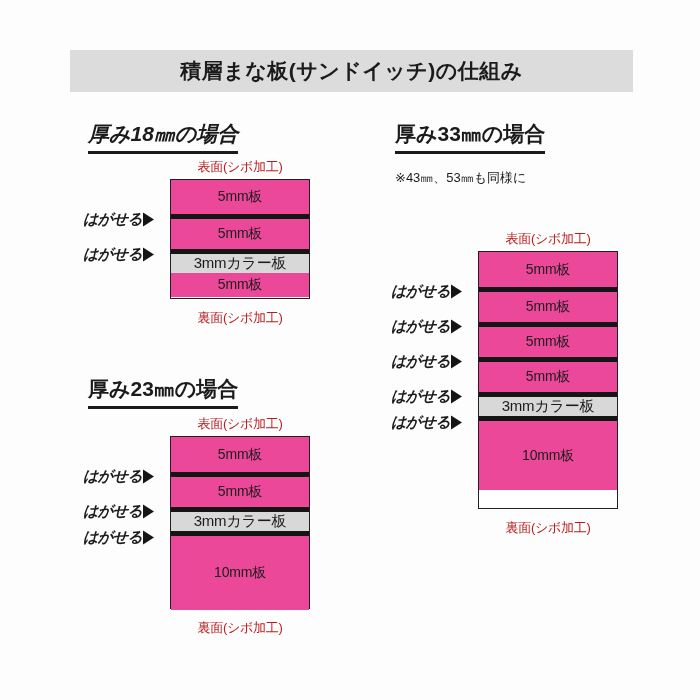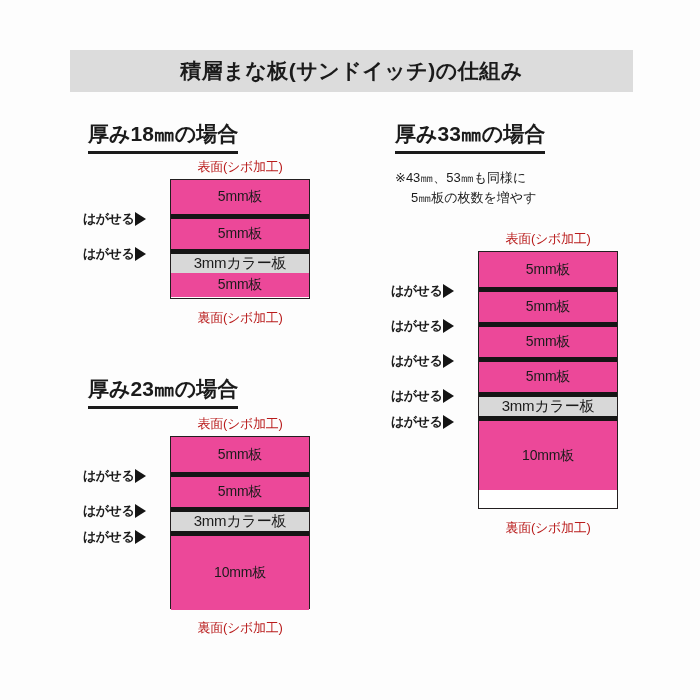--- a/index.html
+++ b/index.html
@@ -98,42 +98,43 @@
 
   
   .peel-marker {
     position: absolute;
     display: flex;
     align-items: center;
     white-space: nowrap;
     transform: translateY(-50%);
   }
   .peel-label {
-    font-size: 13px;
+    font-size: 15px;
     font-weight: bold;
     color: #1b1b1b;
     letter-spacing: -0.5px;
+    font-style: italic;
   }
   .peel-arrow {
     width: 0;
     height: 0;
     margin-left: 1px;
     border-top: 7px solid transparent;
     border-bottom: 7px solid transparent;
     border-left: 11px solid #151515;
   }
 </style>
 </head>
 <body>
 
 <div id="title-banner">
   <span id="title-text">積層まな板(サンドイッチ)の仕組み</span>
 </div>
 
-<div class="section-heading" style="left:88px; top:120px;">厚み18㎜の場合</div>
+<div class="section-heading" style="left:88px; top:120px;font-style:italic;">厚み18㎜の場合</div>
 
 <div class="stack-wrap" style="left:170px; top:158px; width:140px;">
   <div class="face-label top">表面(シボ加工)</div>
 
   <div class="stack-box" style="height:120px;">
 
     <div class="layer" style="height:34px;">
       <span class="layer-label">5mm板</span>
     </div>
 
@@ -195,21 +196,20 @@
 </div>
 <div class="peel-marker" style="left:83px; top:537px;">
   <span class="peel-label">はがせる</span>
   <span class="peel-arrow"></span>
 </div>
 
 <div class="section-heading" style="left:395px; top:120px;">厚み33㎜の場合</div>
 
 <div class="note" style="left:395px; top:168px;">
   <div>※43㎜、53㎜も同様に</div>
-  <div class="note-line-2">5㎜板の枚数を増やす</div>
 </div>
 
 <div class="stack-wrap" style="left:478px; top:230px; width:140px;">
   <div class="face-label top">表面(シボ加工)</div>
 
   <div class="stack-box" style="height:258px;">
     <div class="layer" style="height:35px;">
       <span class="layer-label">5mm板</span>
     </div>
     <div class="layer sep-top" style="height:35px;">

